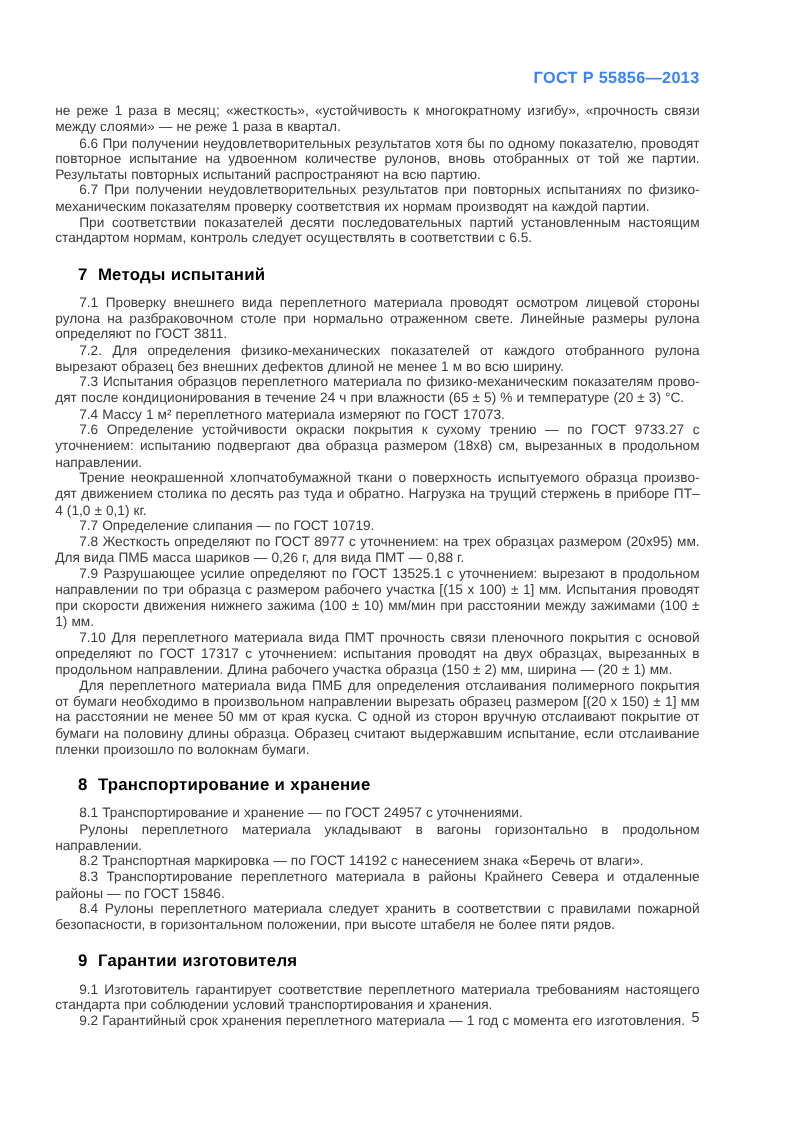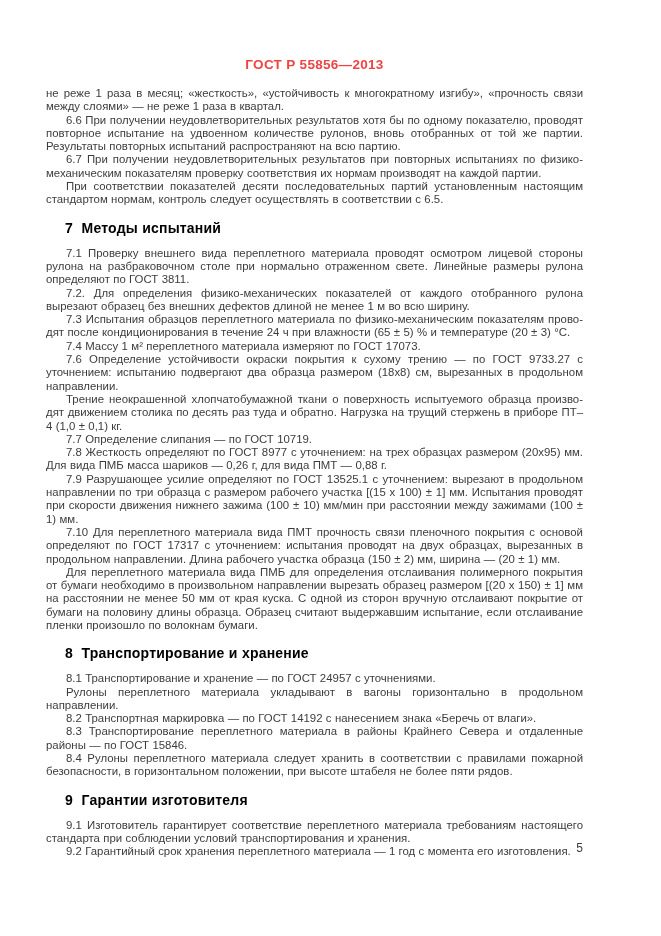--- a/index.html
+++ b/index.html
@@ -15,24 +15,24 @@
     background: #ffffff;
     font-family: "Liberation Sans", sans-serif;
     color: #3c3c3c;
     overflow: hidden;
   }
   .running-header {
     position: absolute;
     top: 57px;
     left: 46px;
     width: 537px;
-    text-align: center;
+    text-align: right;
     font-size: 13.5px;
     font-weight: bold;
-    color: #ef4444;
+    color: #3b82f6;
     letter-spacing: 0.3px;
   }
   .content {
     position: absolute;
     top: 87px;
     left: 46px;
     width: 537px;
     font-size: 11.4px;
     line-height: 13.3px;
     text-align: justify;

